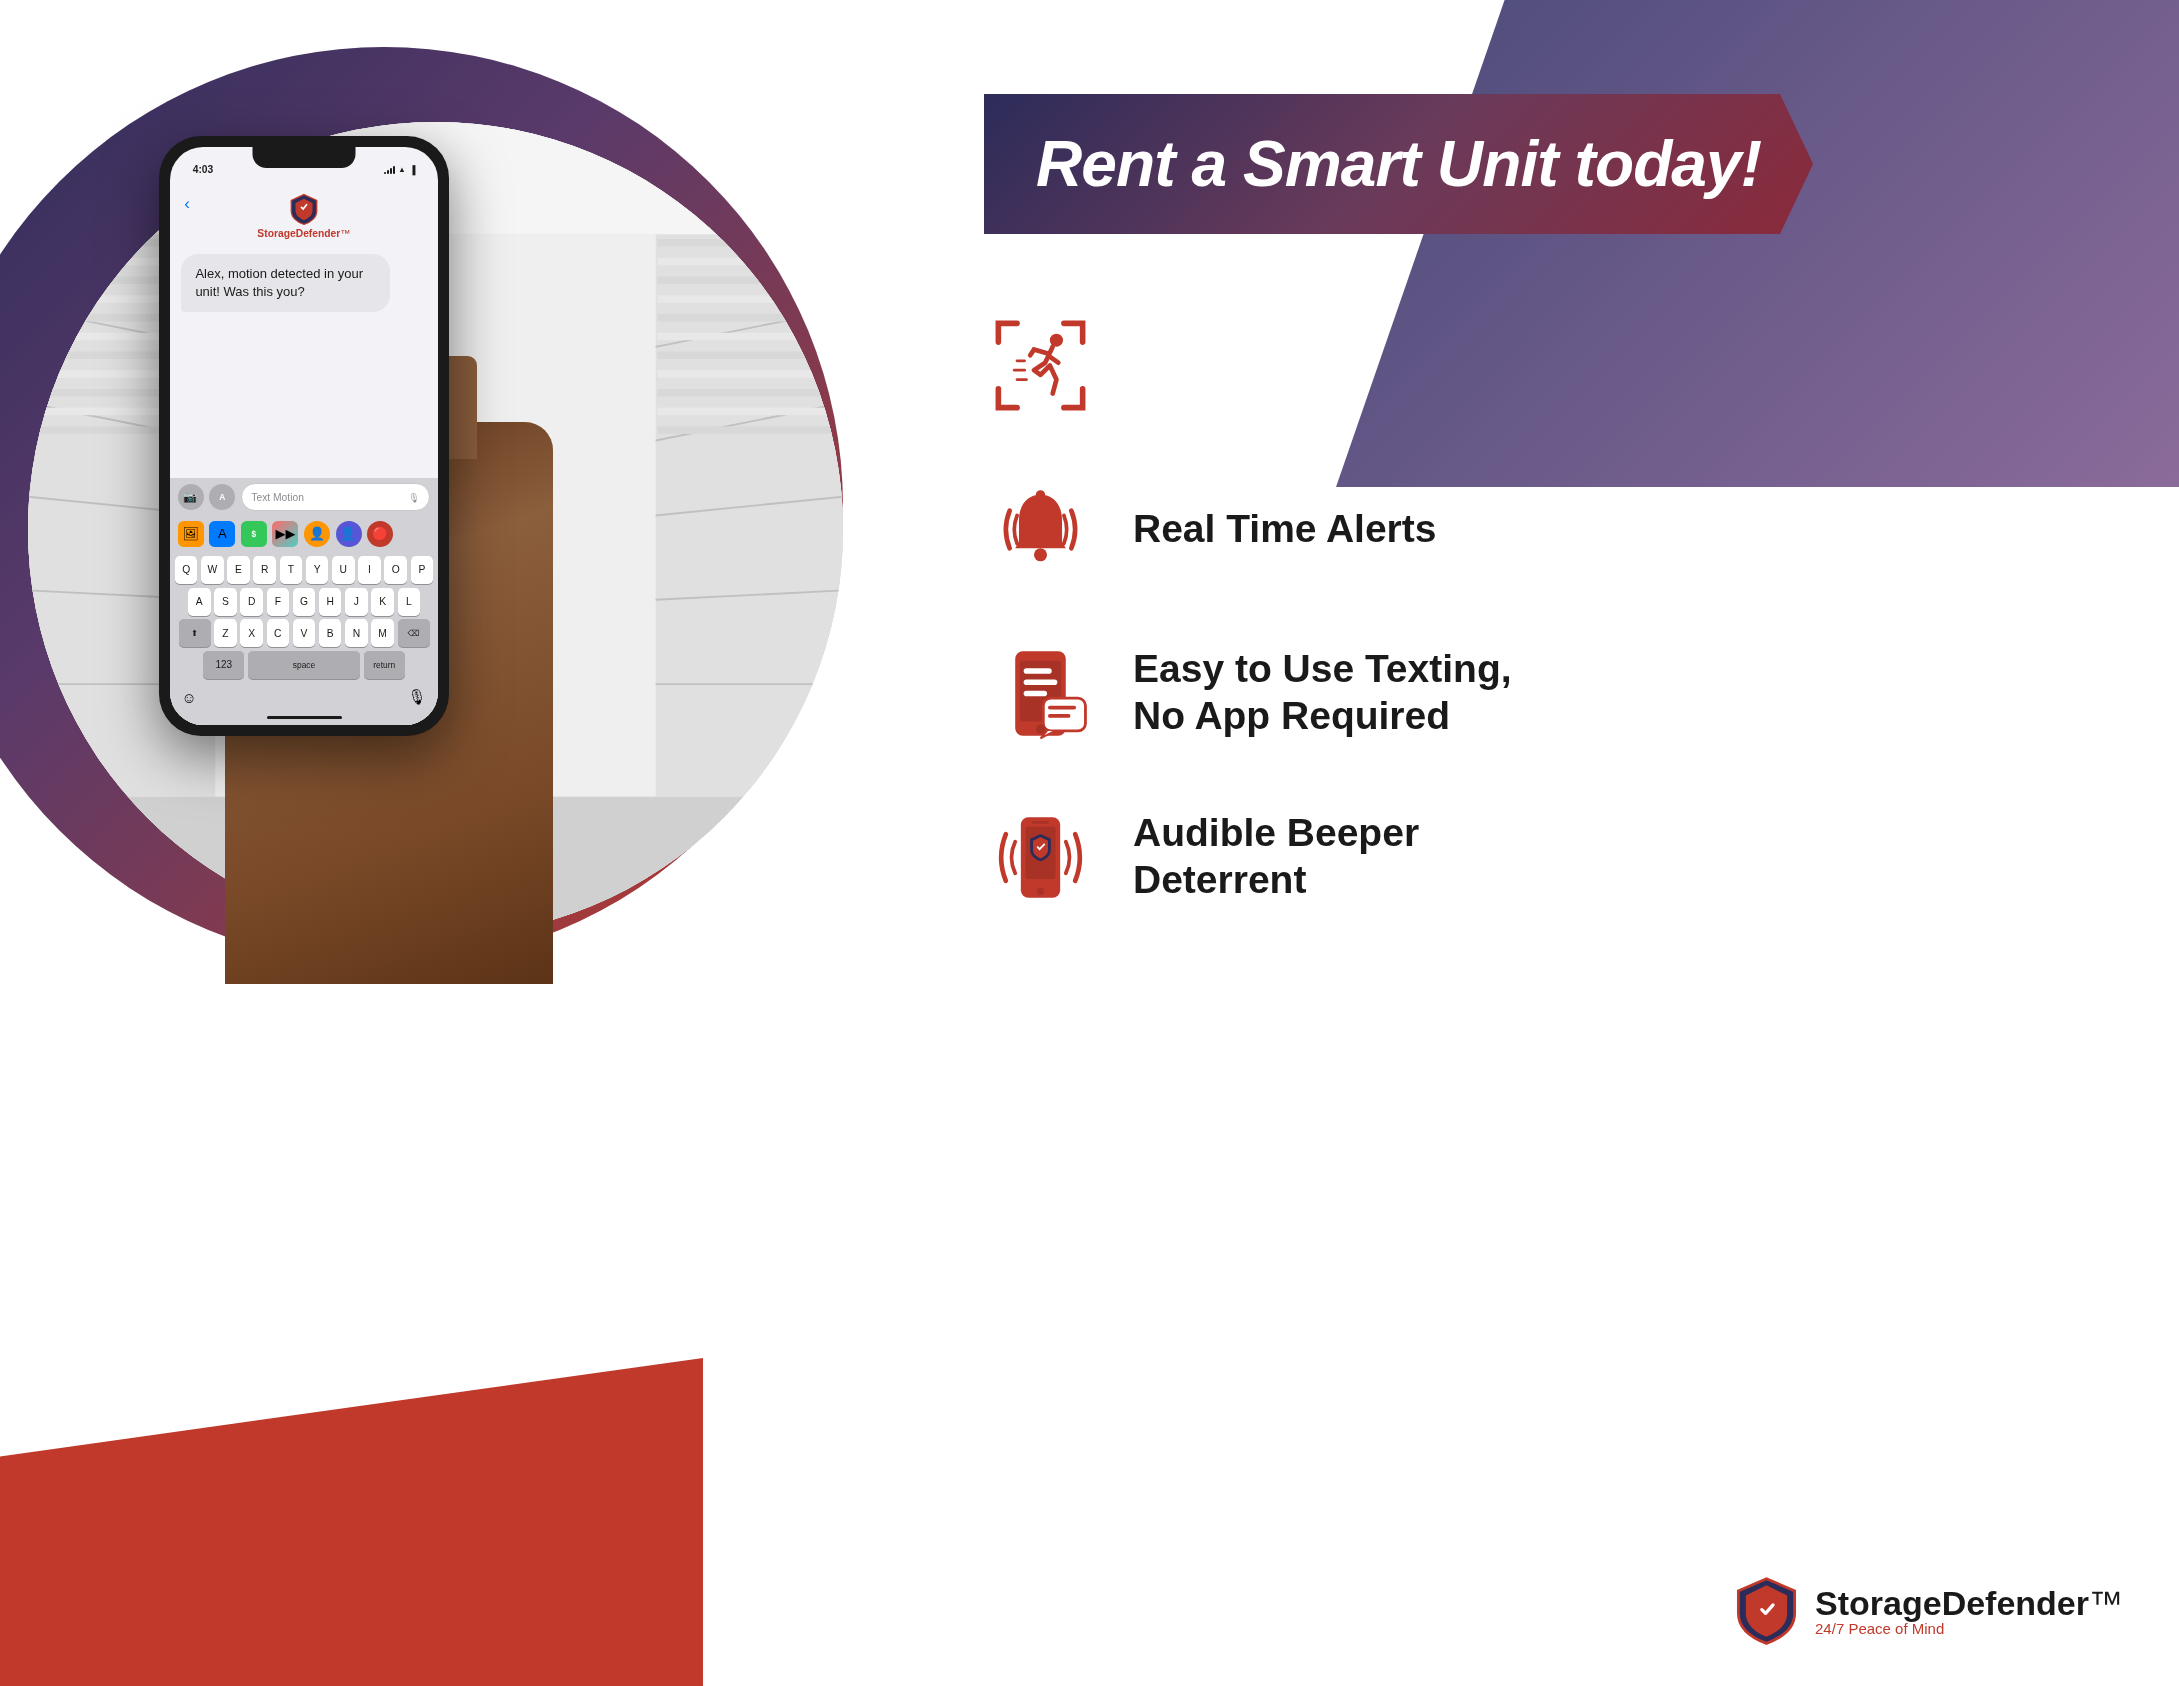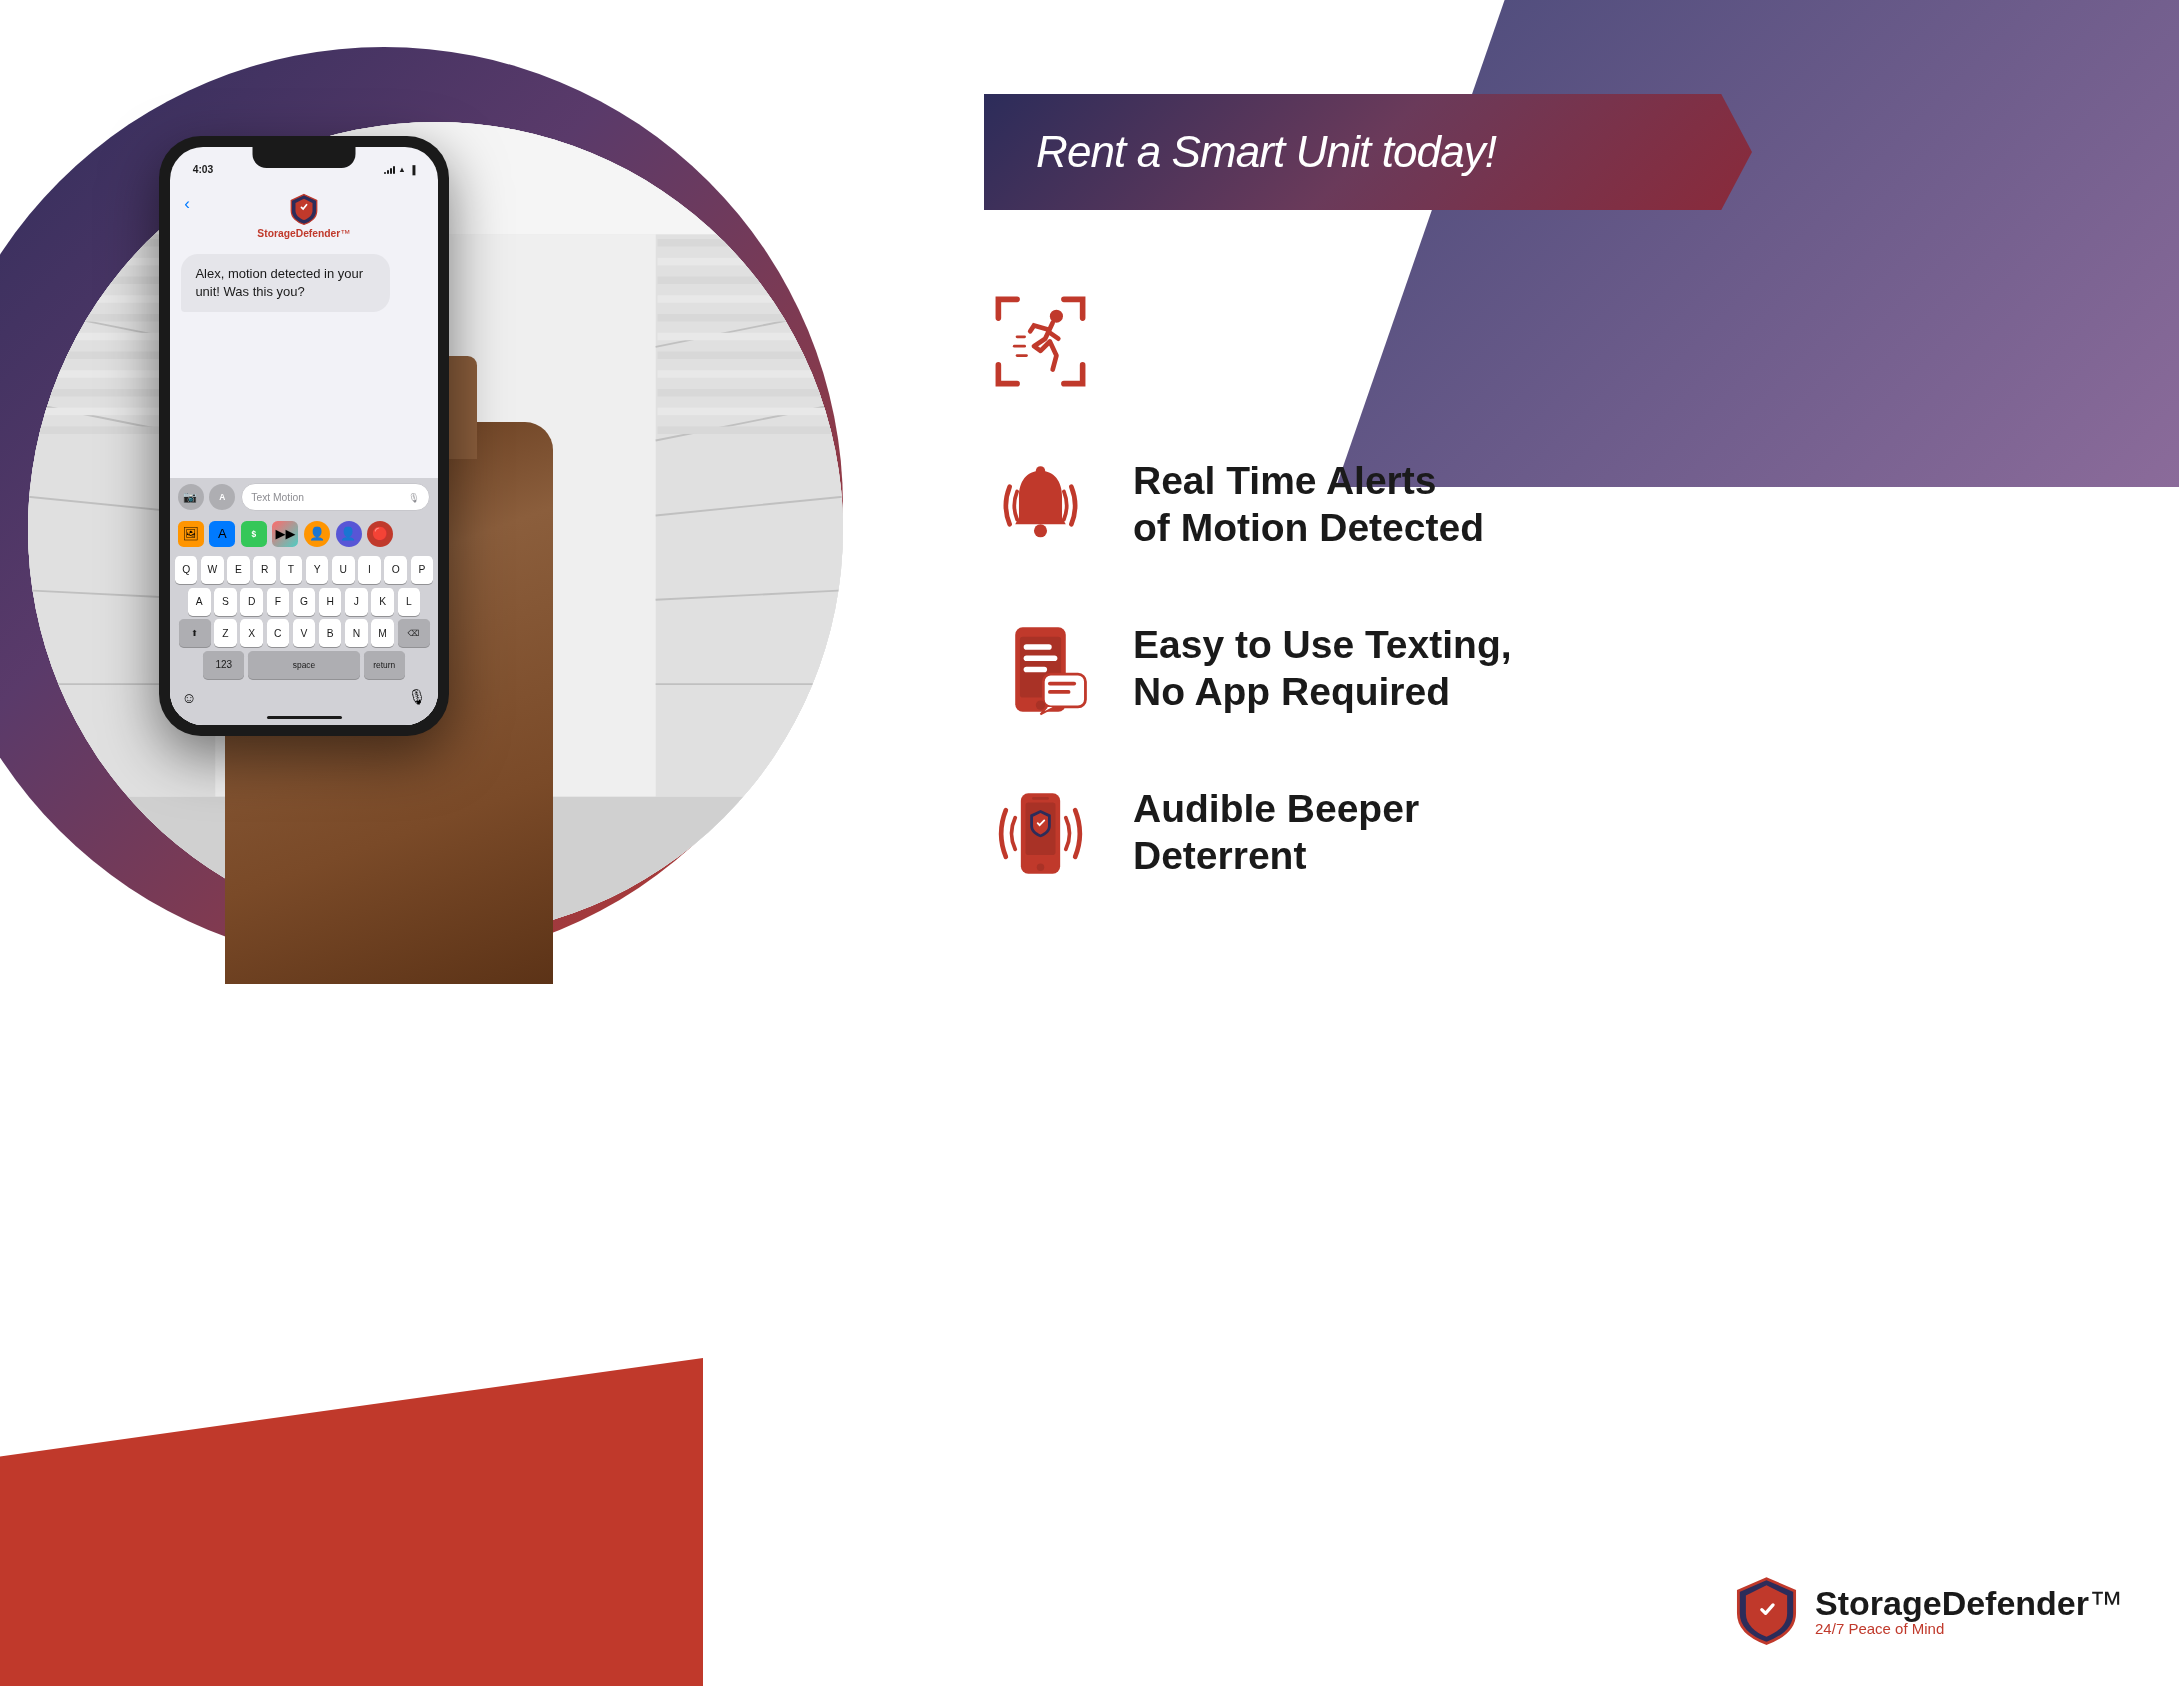--- a/index.html
+++ b/index.html
@@ -327,22 +327,22 @@
 
     .header-banner-bg {
       background: linear-gradient(135deg, #2c2c5a 0%, #6a3a5a 50%, #8a2a3a 100%);
       padding: 33px 52px;
       clip-path: polygon(0 0, 96% 0, 100% 50%, 96% 100%, 0 100%);
       display: inline-block;
       min-width: 768px;
     }
 
     .header-title {
-      font-size: 44px;
-      font-weight: 400;
+      font-size: 64px;
+      font-weight: 700;
       font-style: italic;
       color: #ffffff;
       white-space: nowrap;
       letter-spacing: -0.9px;
     }
 
     
     .features-list {
       display: flex;
       flex-direction: column;
@@ -661,21 +661,20 @@
           <path d="M55 18 C40 18 32 30 32 45 L32 68 L28 75 L82 75 L78 68 L78 45 C78 30 70 18 55 18 Z" fill="#c0392b"></path>
 
           <circle cx="55" cy="82" r="7" fill="#c0392b"></circle>
 
           <circle cx="55" cy="18" r="5" fill="#c0392b"></circle>
         </svg>
       </div>
       <div class="feature-text">
         <h3>
           <span>Real Time Alerts</span><br>
-          <span>of Motion Detected</span>
         </h3>
       </div>
     </div>
 
     <div class="feature-item">
       <div class="feature-icon-wrap">
         <svg class="icon-svg" viewBox="0 0 110 110" xmlns="http://www.w3.org/2000/svg">
 
           <rect x="28" y="10" width="54" height="90" rx="8" ry="8" fill="#c0392b"></rect>
 

